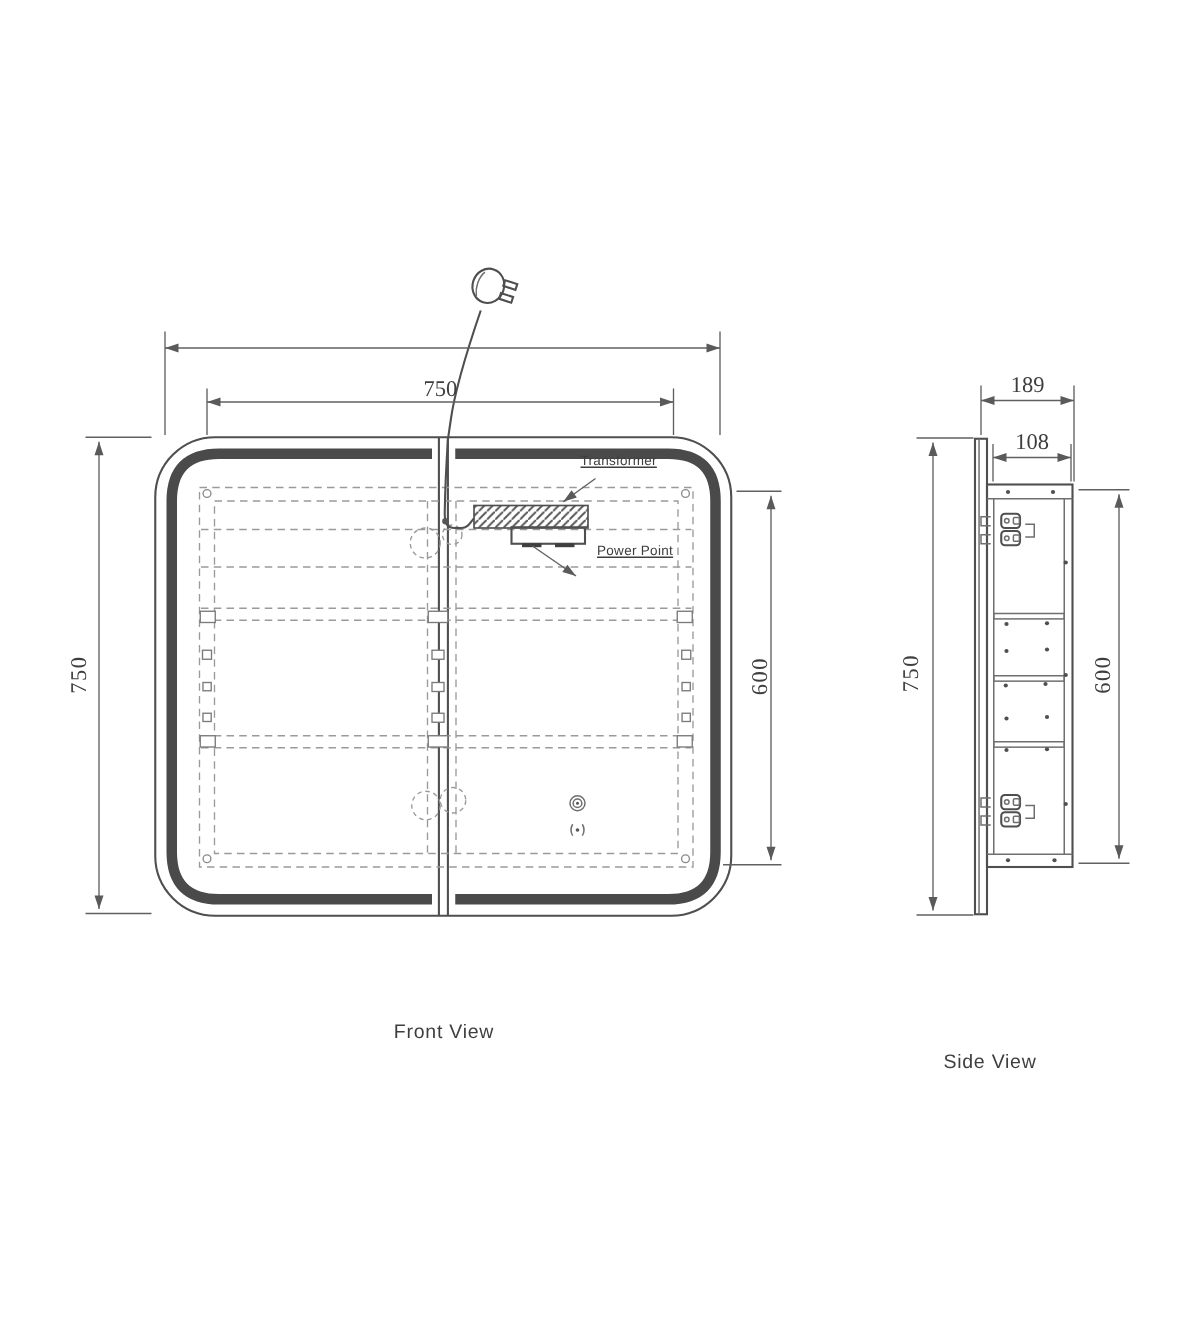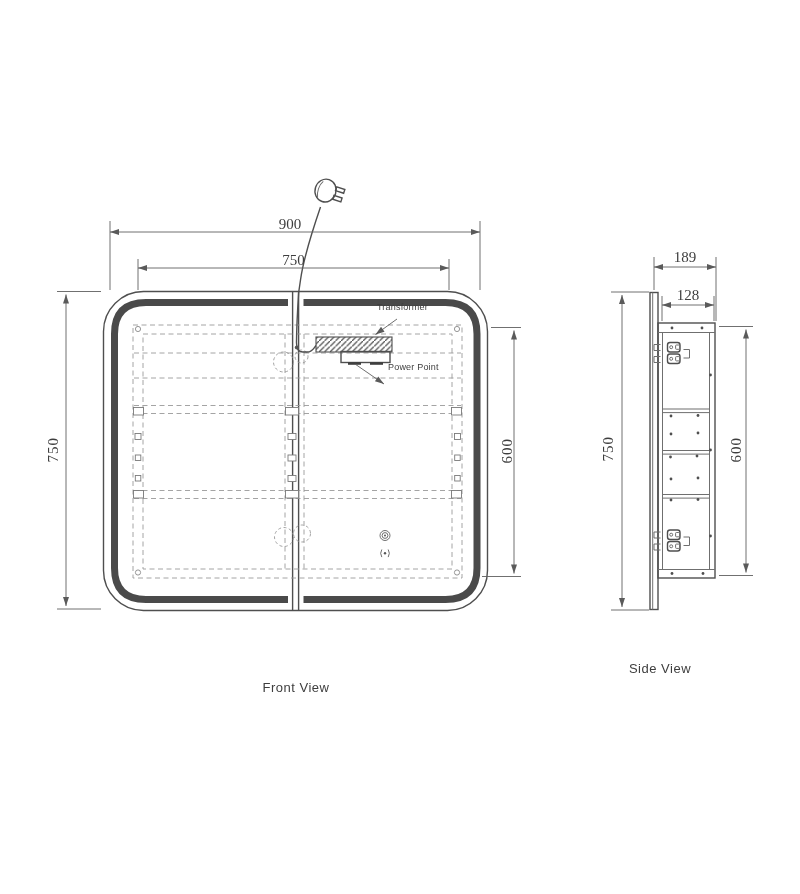--- a/index.html
+++ b/index.html
@@ -21,21 +21,21 @@
   .mark    { fill:#fff; stroke:#7a7a7a; stroke-width:0.9; }
   .cc      { fill:#fff; stroke:#8a8a8a; stroke-width:0.9; }
   .dot     { fill:#4f4f4f; }
   .hatchrect { fill:url(#hatch); stroke:var(--line,#4f4f4f); stroke-width:1.1; }
 
   
   .txt { position:absolute; color:var(--text,#3e3e3e); line-height:1.1; }
   .dimnum { font-family:"Liberation Serif", serif; font-size:15px; text-align:center; }
   .vtext  { writing-mode:vertical-rl; transform:rotate(180deg);
             font-family:"Liberation Serif", serif; font-size:15px; letter-spacing:1px; }
-  .anno   { font-size:9px; letter-spacing:0.2px; }
+  .anno   { font-size:9px; text-decoration:underline; letter-spacing:0.2px;margin-left:10px; }
   .viewlabel { font-size:13px; letter-spacing:0.5px; text-align:center; }
 </style>
 </head>
 <body>
 
 <div class="canvas">
 
   <svg width="800" height="894" viewBox="0 0 800 894">
     <defs>
       <marker id="arr" markerWidth="11" markerHeight="9" refX="9.5" refY="4" orient="auto-start-reverse" markerUnits="userSpaceOnUse">
@@ -197,29 +197,28 @@
       <line class="dim" x1="662" y1="305" x2="714" y2="305" marker-start="url(#arr)" marker-end="url(#arr)"></line>
       <line class="dim" x1="611" y1="292" x2="649" y2="292"></line>
       <line class="dim" x1="611" y1="610" x2="649" y2="610"></line>
       <line class="dim" x1="622" y1="295" x2="622" y2="607" marker-start="url(#arr)" marker-end="url(#arr)"></line>
       <line class="dim" x1="719" y1="326.5" x2="753" y2="326.5"></line>
       <line class="dim" x1="719" y1="575.5" x2="753" y2="575.5"></line>
       <line class="dim" x1="746" y1="329.5" x2="746" y2="572.5" marker-start="url(#arr)" marker-end="url(#arr)"></line>
     </g>
   </svg>
 
-  <div class="txt dimnum" style="left:105px; top:216px; width:370px;">900</div>
   <div class="txt dimnum" style="left:138px; top:252px; width:311px;">750</div>
   <div class="txt vtext" style="left:45px; top:437px;">750</div>
   <div class="txt vtext" style="left:499px; top:438px;">600</div>
 
   <div class="txt anno" style="left:377px; top:303px;">Transformer</div>
   <div class="txt anno" style="left:388px; top:363px;">Power Point</div>
 
   <div class="txt dimnum" style="left:654px; top:249px; width:62px;">189</div>
-  <div class="txt dimnum" style="left:662px; top:287px; width:52px;">128</div>
+  <div class="txt dimnum" style="left:662px; top:287px; width:52px;">108</div>
   <div class="txt vtext" style="left:600px; top:436px;">750</div>
   <div class="txt vtext" style="left:728px; top:437px;">600</div>
 
   <div class="txt viewlabel" style="left:243px; top:681px; width:106px;">Front View</div>
-  <div class="txt viewlabel" style="left:607px; top:662px; width:106px;">Side View</div>
+  <div class="txt viewlabel" style="left:607px; top:701px; width:106px;">Side View</div>
 
 </div>
 
 </body></html>

